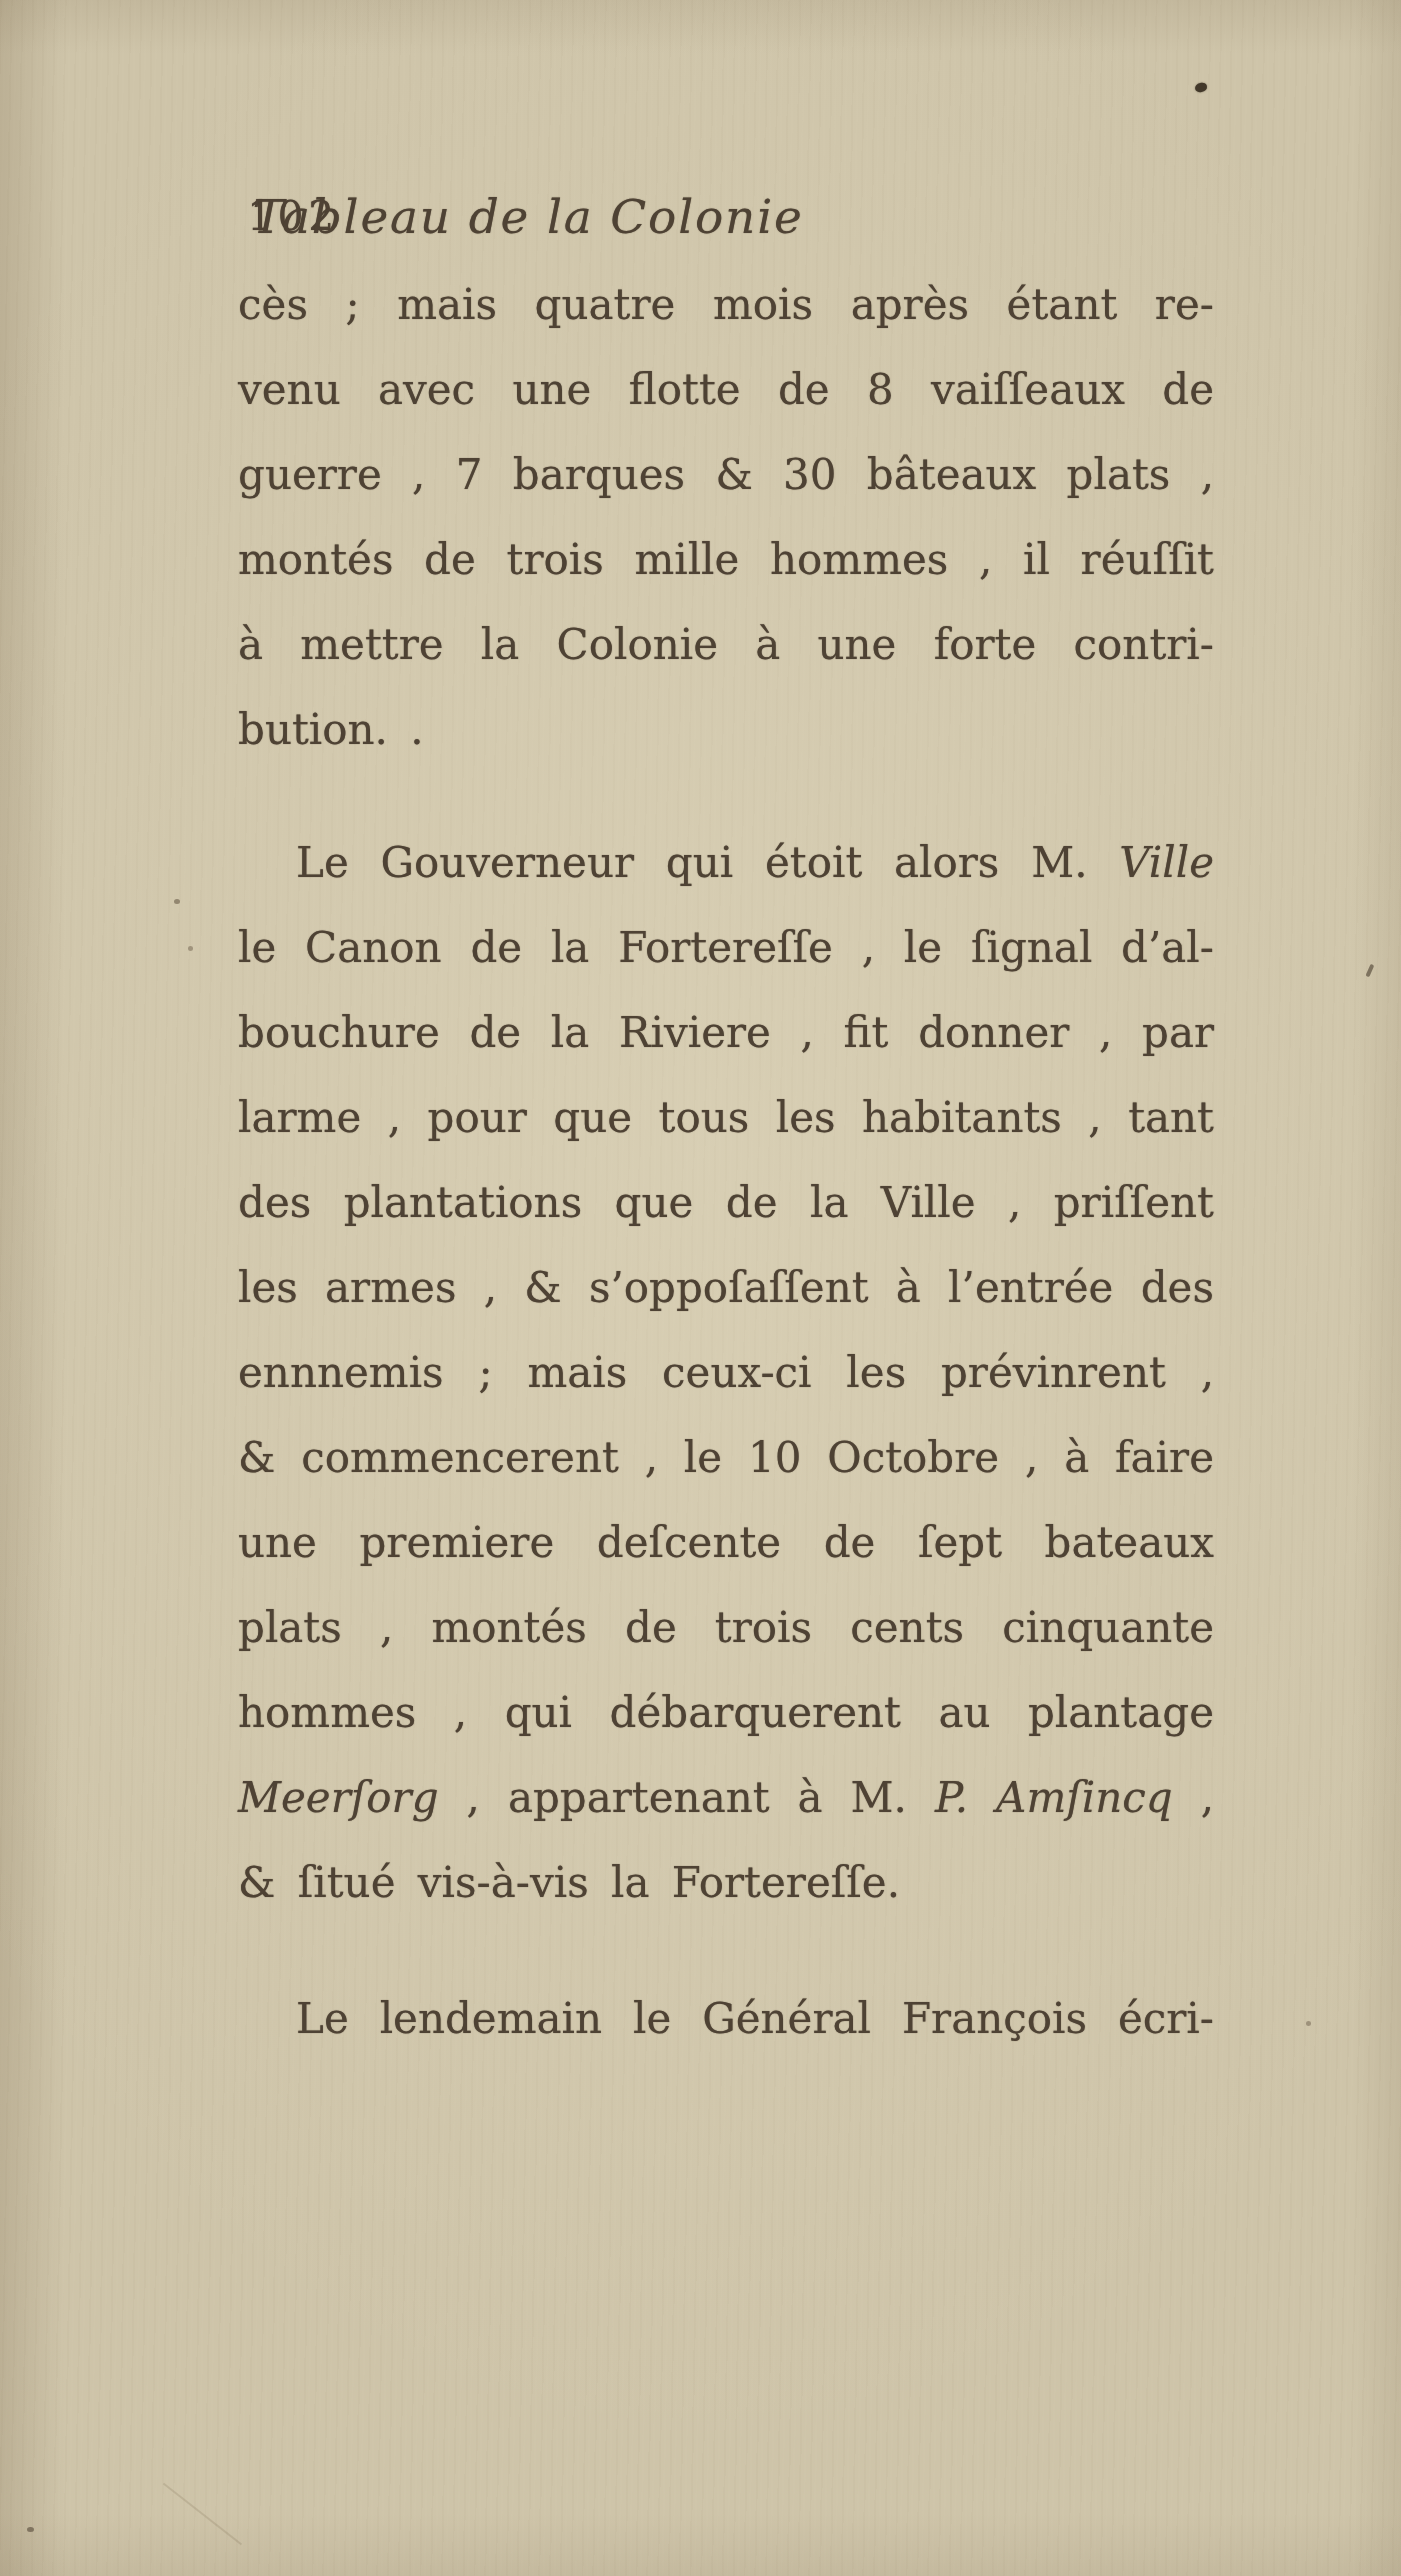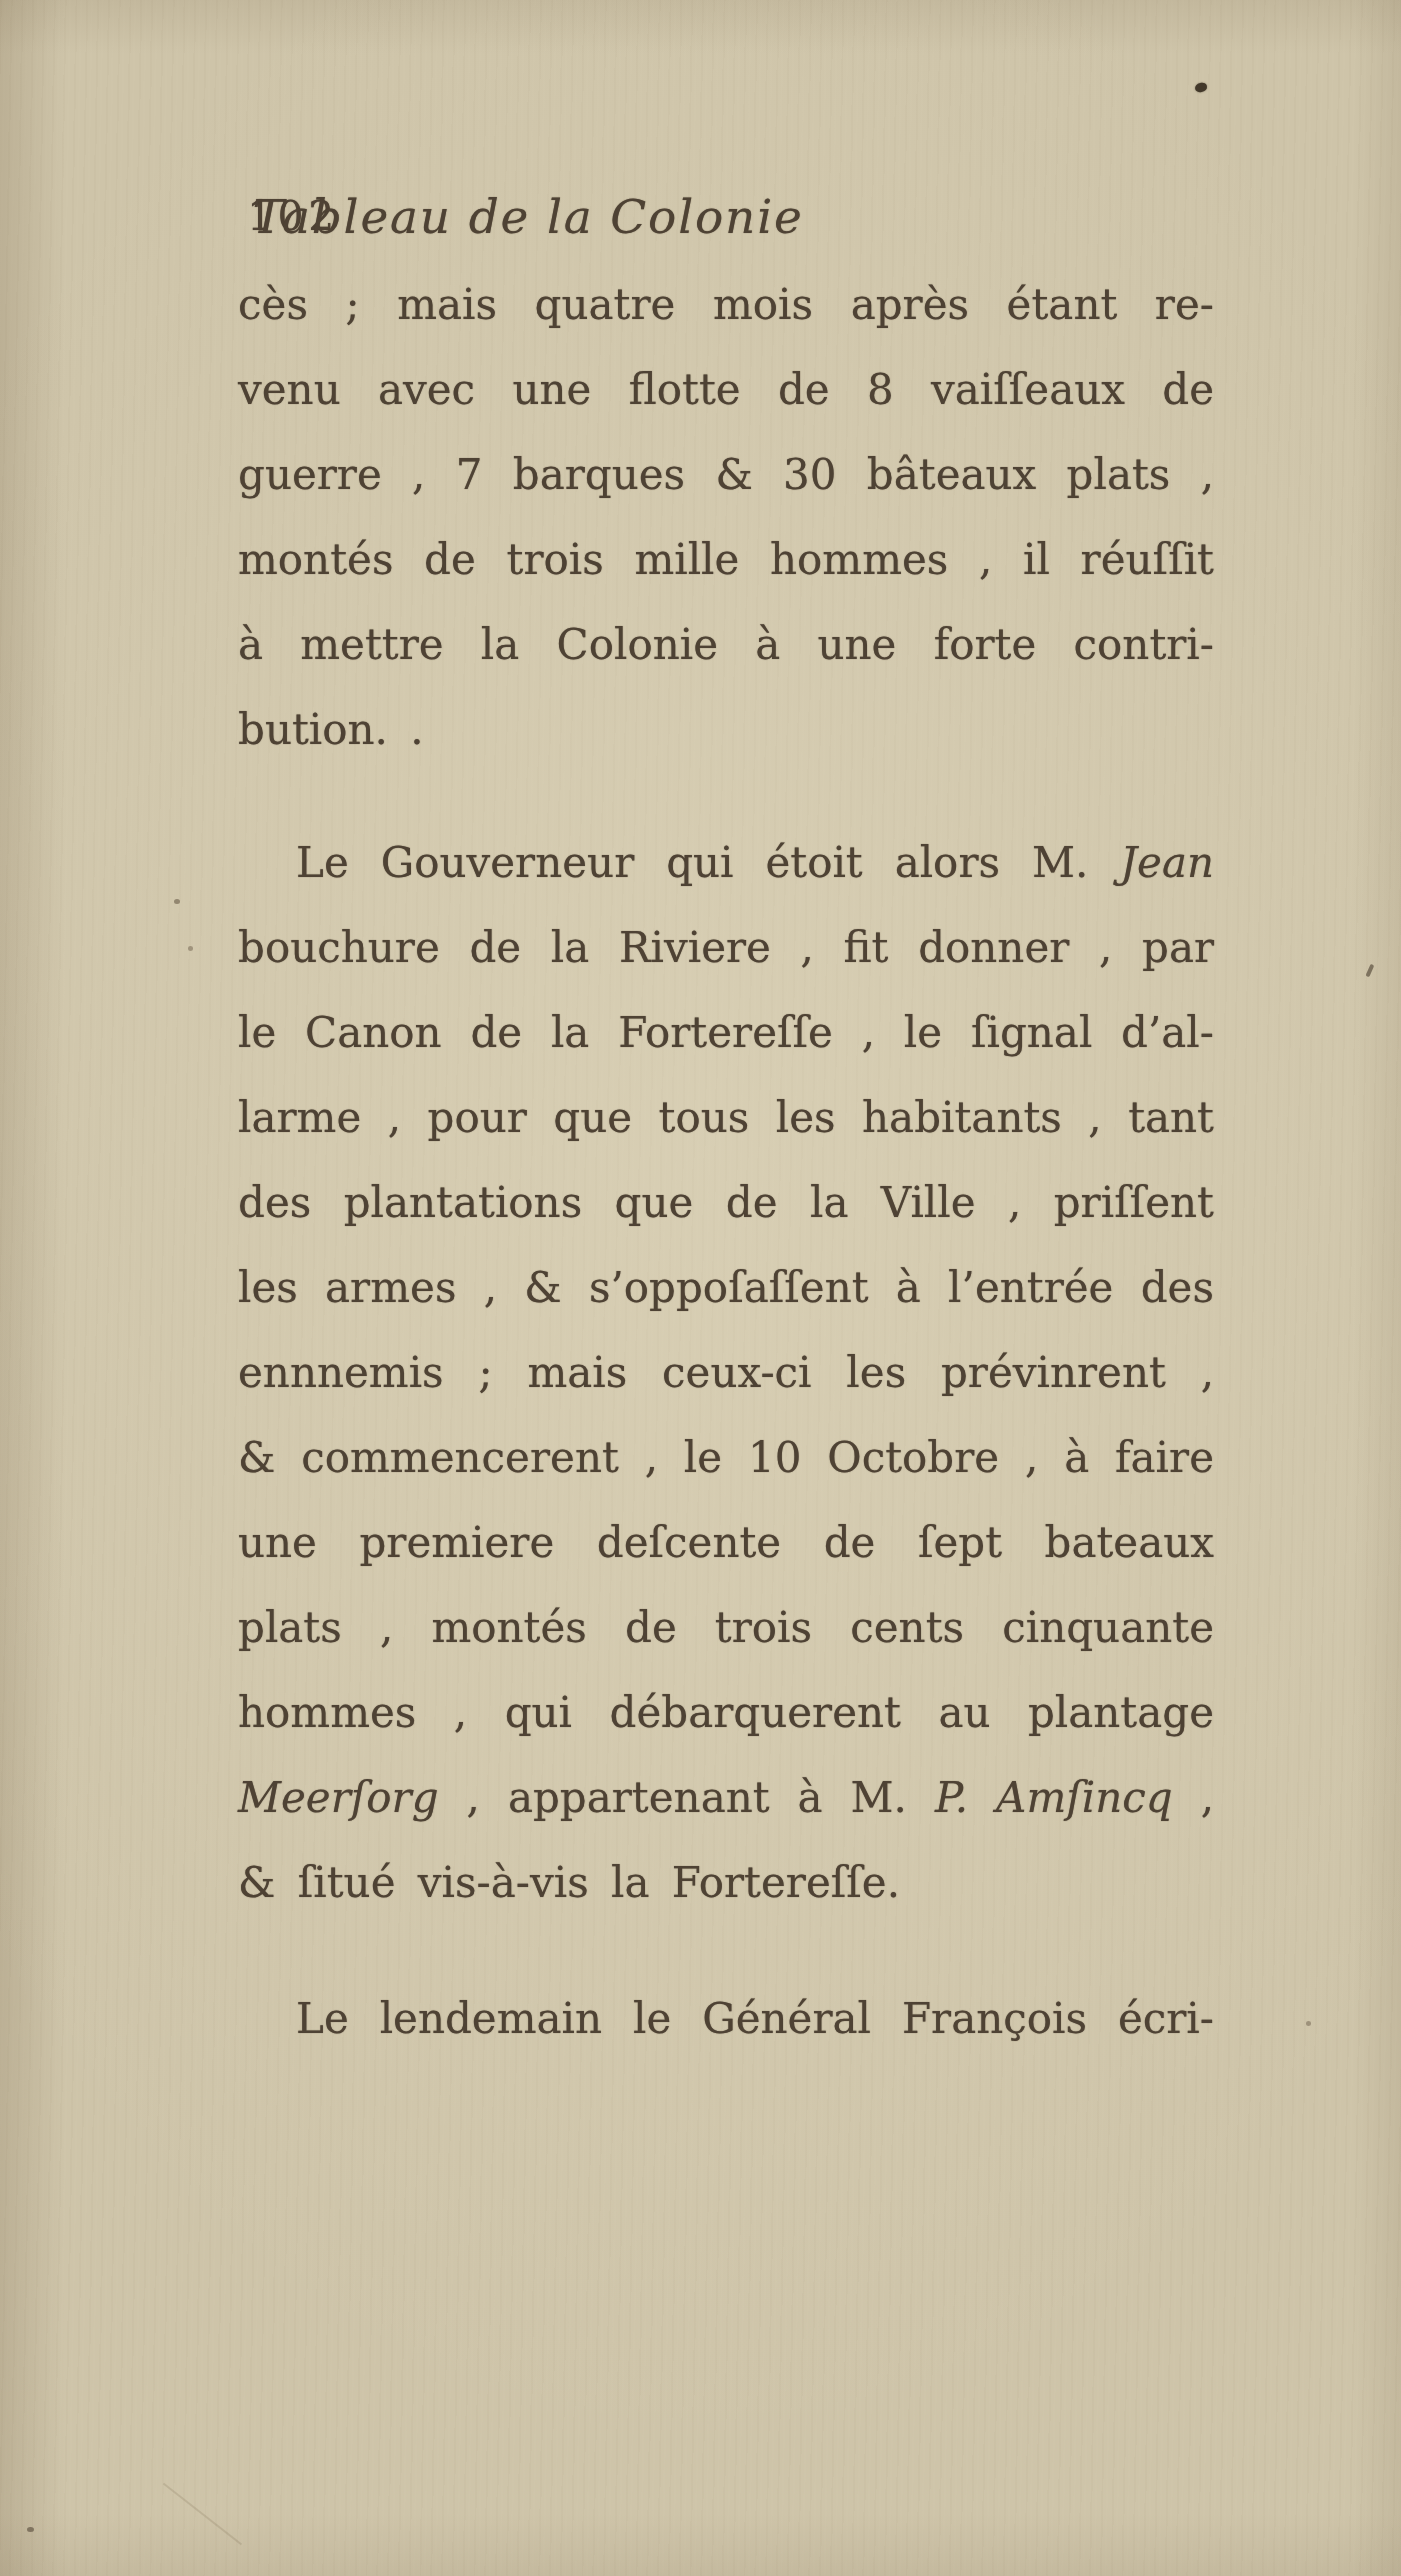--- a/index.html
+++ b/index.html
@@ -64,23 +64,23 @@
   <div id="text-block">
       <div class="paragraph">
         <div class="line j"><span class="rm">cès ; mais quatre mois après étant re-</span></div>
         <div class="line j"><span class="rm">venu avec une flotte de 8 vaiſſeaux de</span></div>
         <div class="line j"><span class="rm">guerre , 7 barques &amp; 30 bâteaux plats ,</span></div>
         <div class="line j"><span class="rm">montés de trois mille hommes , il réuſſit</span></div>
         <div class="line j"><span class="rm">à mettre la Colonie à une forte contri-</span></div>
         <div class="line short"><span class="rm">bution. .</span></div>
       </div>
       <div class="paragraph indent">
-        <div class="line j"><span class="rm">Le Gouverneur qui étoit alors M. </span><span class="it">Jean</span></div>
+        <div class="line j"><span class="rm">Le Gouverneur qui étoit alors M. </span><span class="it">Ville</span></div>
+        <div class="line j"><span class="rm">le Canon de la Fortereſſe , le ſignal d’al-</span></div>
         <div class="line j"><span class="rm">bouchure de la Riviere , fit donner , par</span></div>
-        <div class="line j"><span class="rm">le Canon de la Fortereſſe , le ſignal d’al-</span></div>
         <div class="line j"><span class="rm">larme , pour que tous les habitants , tant</span></div>
         <div class="line j"><span class="rm">des plantations que de la Ville , priſſent</span></div>
         <div class="line j"><span class="rm">les armes , &amp; s’oppoſaſſent à l’entrée des</span></div>
         <div class="line j"><span class="rm">ennnemis ; mais ceux-ci les prévinrent ,</span></div>
         <div class="line j"><span class="rm">&amp; commencerent , le 10 Octobre , à faire</span></div>
         <div class="line j"><span class="rm">une premiere deſcente de ſept bateaux</span></div>
         <div class="line j"><span class="rm">plats , montés de trois cents cinquante</span></div>
         <div class="line j"><span class="rm">hommes , qui débarquerent au plantage</span></div>
         <div class="line j"><span class="it">Meerſorg</span><span class="rm"> , appartenant à M. </span><span class="it">P. Amſincq</span><span class="rm"> ,</span></div>
         <div class="line short"><span class="rm">&amp; ſitué vis-à-vis la Fortereſſe.</span></div>

